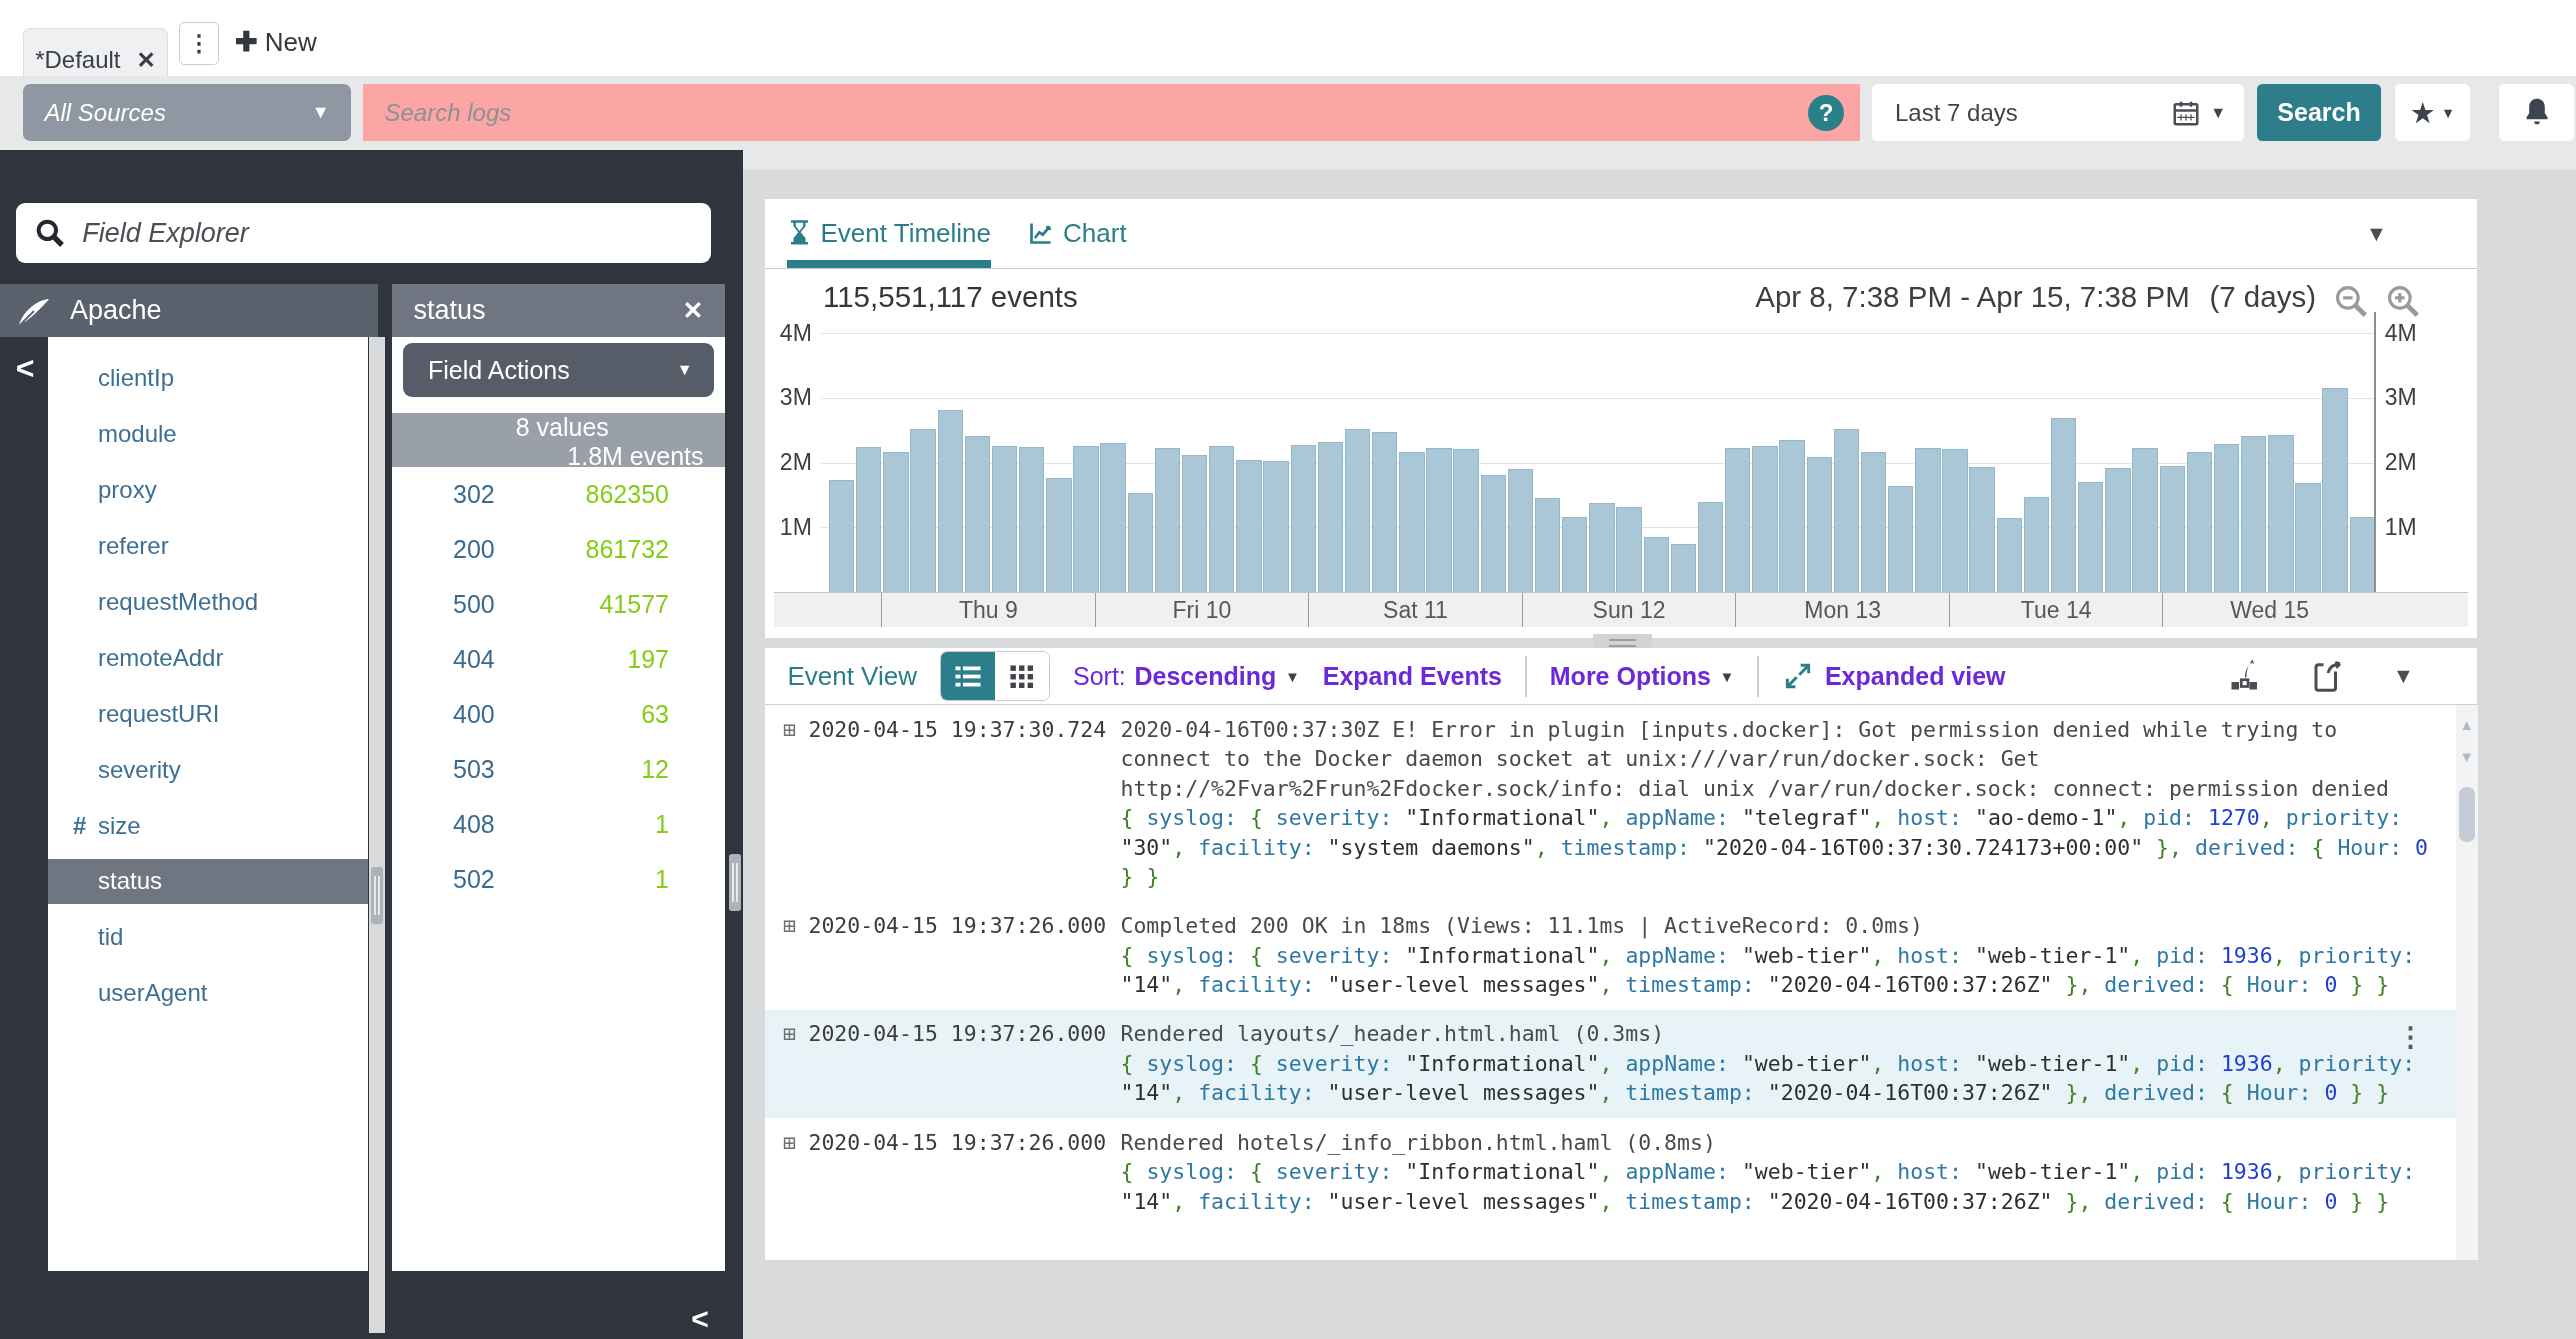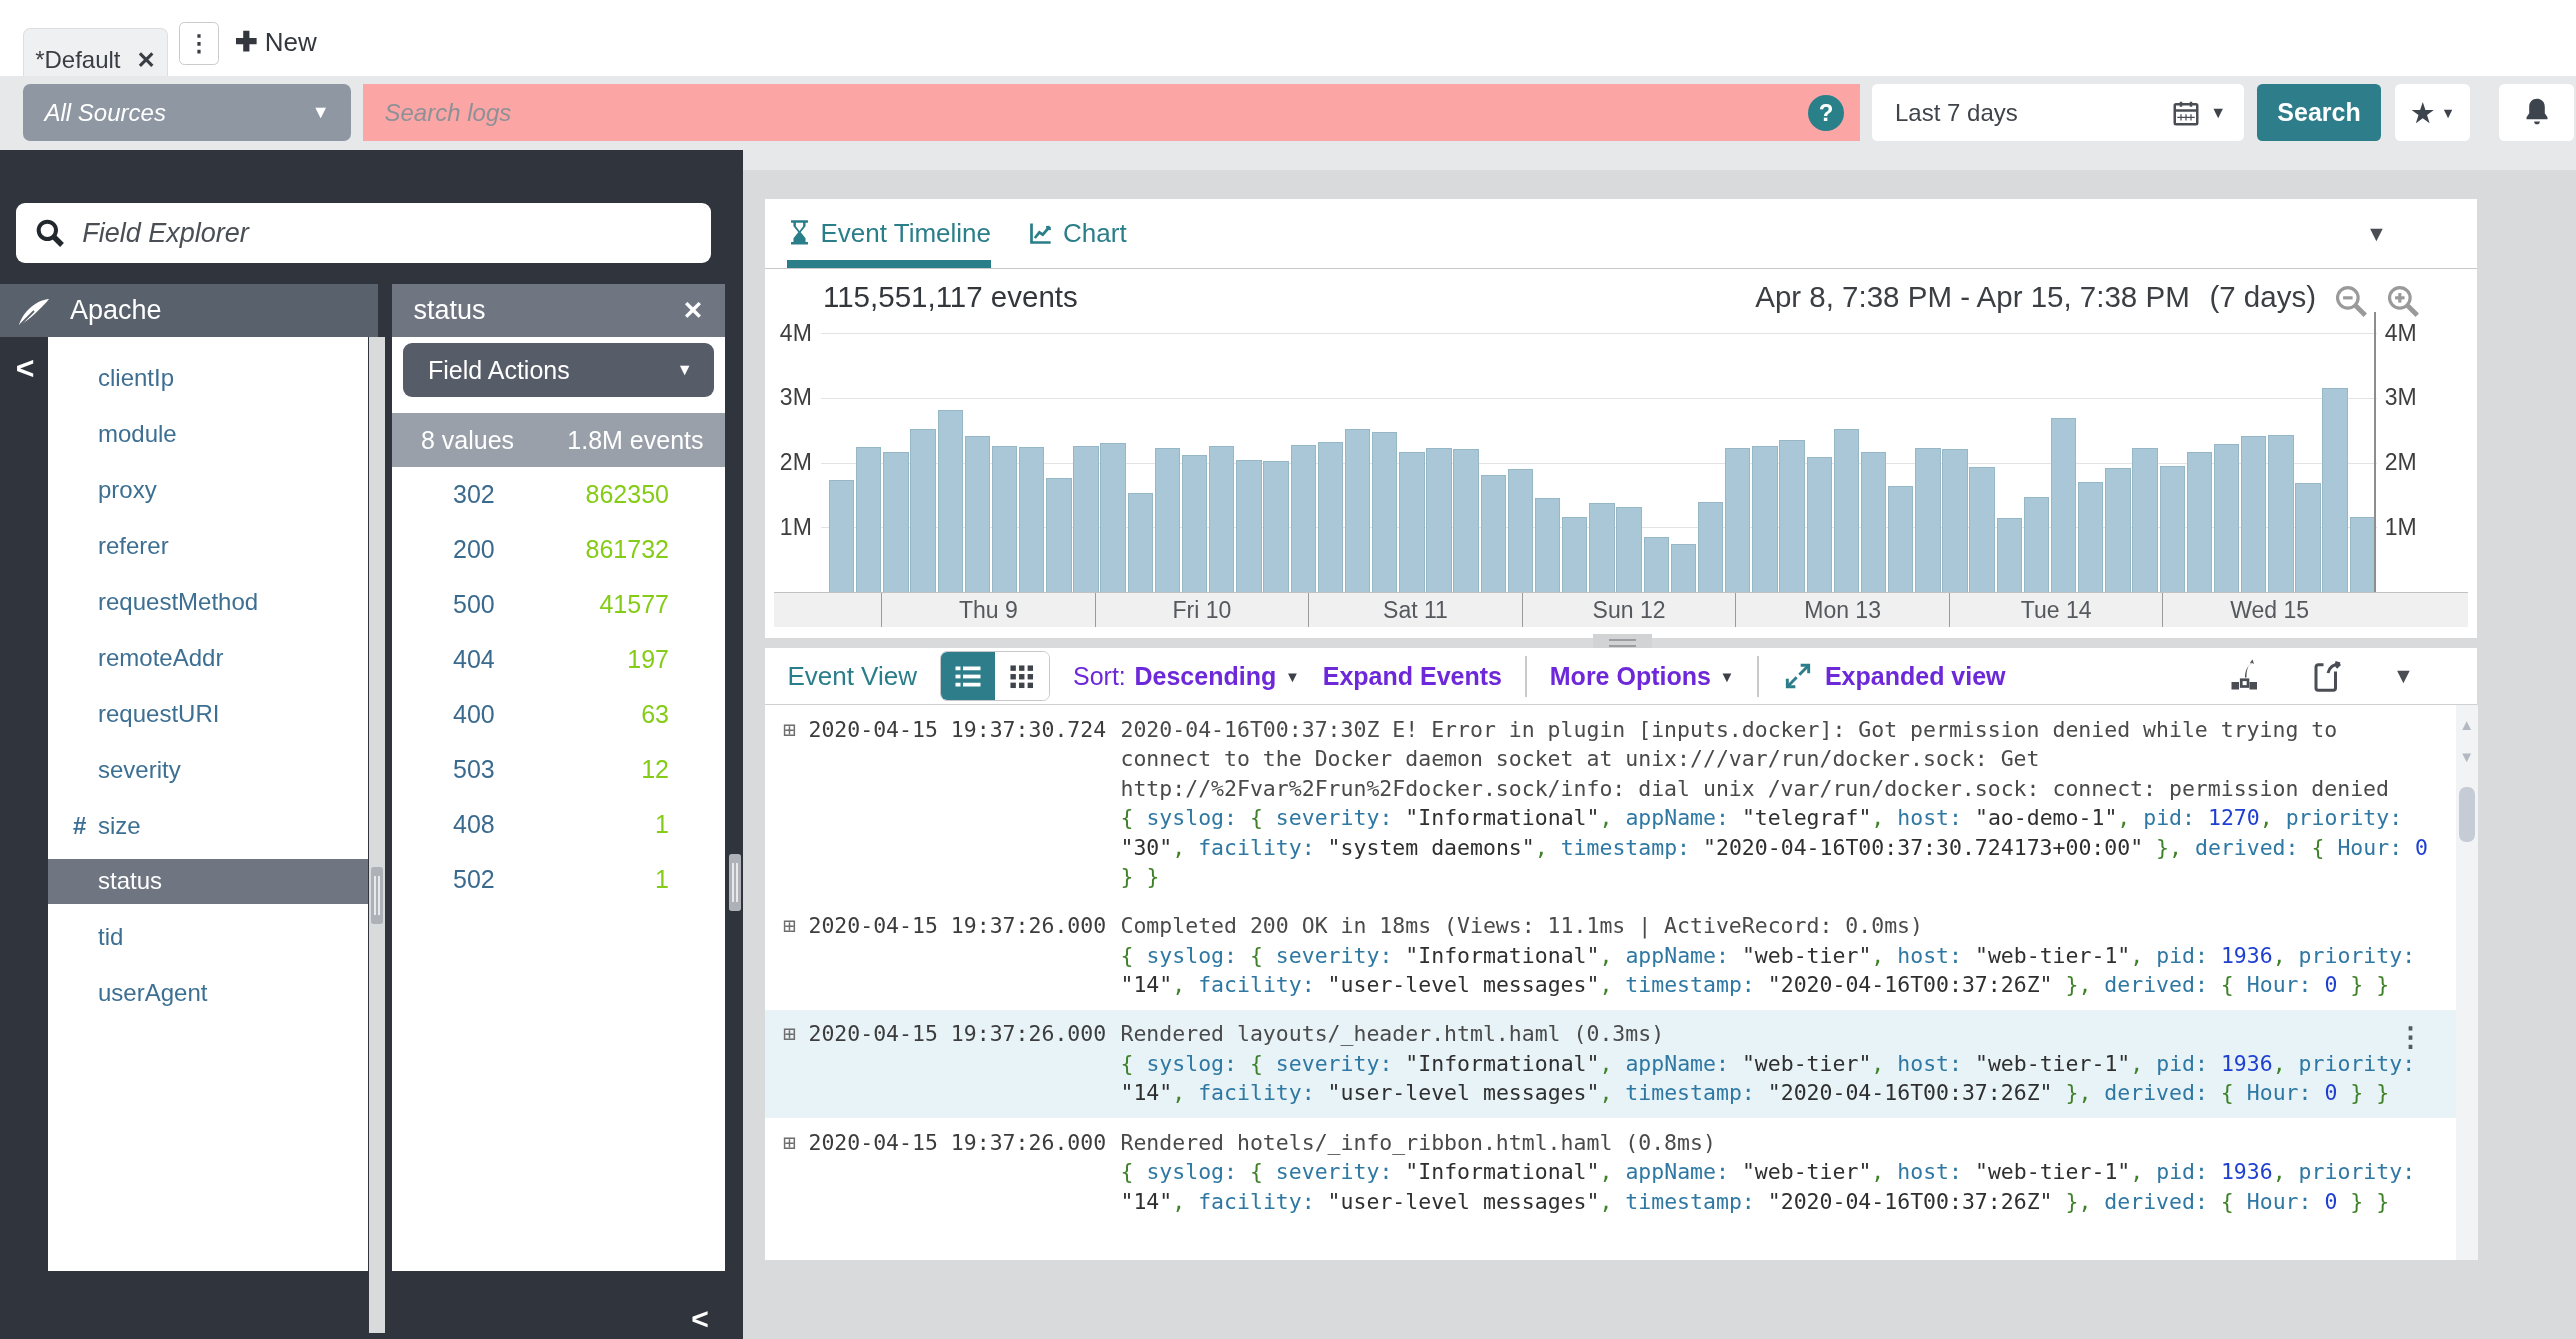--- a/index.html
+++ b/index.html
@@ -46,21 +46,21 @@
   .thumb i{position:absolute;left:3.6px;top:9px;bottom:9px;width:1.8px;background:#e8e9ea;}
   .thumb i + i{left:7.2px;}
   #collapse-bottom{left:684px;top:1151px;width:32px;height:36px;color:#fff;font-size:30px;font-weight:bold;display:flex;align-items:center;justify-content:center;}
 
   
   #status-panel{left:392px;top:187px;width:333px;height:934px;background:#fff;}
   #status-header{left:392px;top:134px;width:333px;height:53px;background:#6f7682;display:flex;align-items:center;color:#fff;font-size:27px;padding:0 21.5px;box-sizing:border-box;}
   #status-close{margin-left:auto;font-weight:bold;font-size:25px;}
   #field-actions{left:403px;top:193px;width:311px;height:54px;background:#565d69;border-radius:9px;display:flex;align-items:center;color:#fff;font-size:25px;padding:0 21.5px 0 25px;box-sizing:border-box;}
   #field-actions .caret{margin-left:auto;font-size:16px;}
-  #values-header{left:392px;top:263px;width:333px;height:54px;background:#99a0aa;display:flex;align-items:center;color:#fff;font-size:25px;padding:0 21.5px 0 29px;box-sizing:border-box;}
+  #values-header{left:392px;top:263px;width:333px;height:54px;background:#99a0aa;display:flex;align-items:center;color:#fff;font-size:25px;padding:0 21.5px 0 29px;box-sizing:border-box;flex-direction:column;}
   #values-header .right{margin-left:auto;}
   #values-list{left:392px;top:317px;width:333px;margin-left:32px;}
   .value-row{height:55px;display:flex;align-items:center;font-size:25px;}
   .value-row .val{padding-left:29px;color:#3a6a8e;width:125px;}
   .value-row .cnt{margin-left:auto;padding-right:88px;color:#84cc16;}
   #rscroll{left:727px;top:187px;width:16px;height:996px;}
 
   
   #chart-card{left:765px;top:199px;width:1712px;height:439px;background:#fff;}
   #chart-tabs{left:0;top:0;width:100%;height:70px;border-bottom:1.8px solid #c8c9cb;box-sizing:border-box;display:flex;align-items:center;gap:36px;padding-left:21.5px;}

